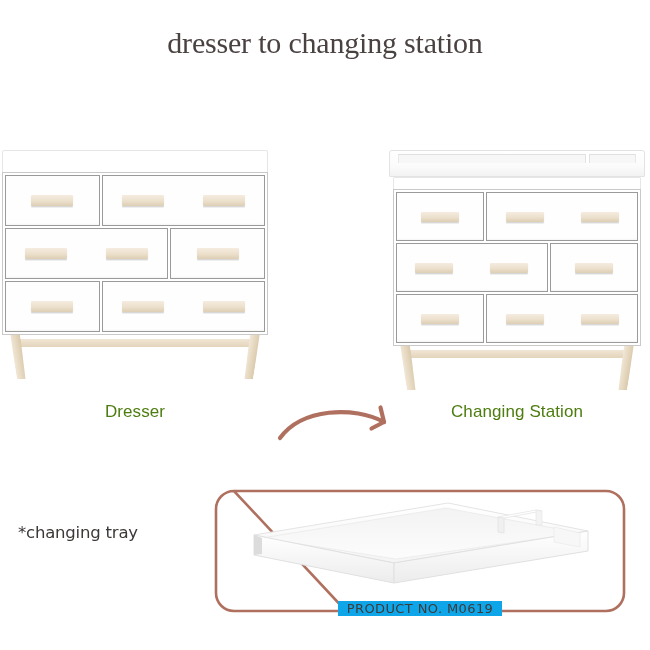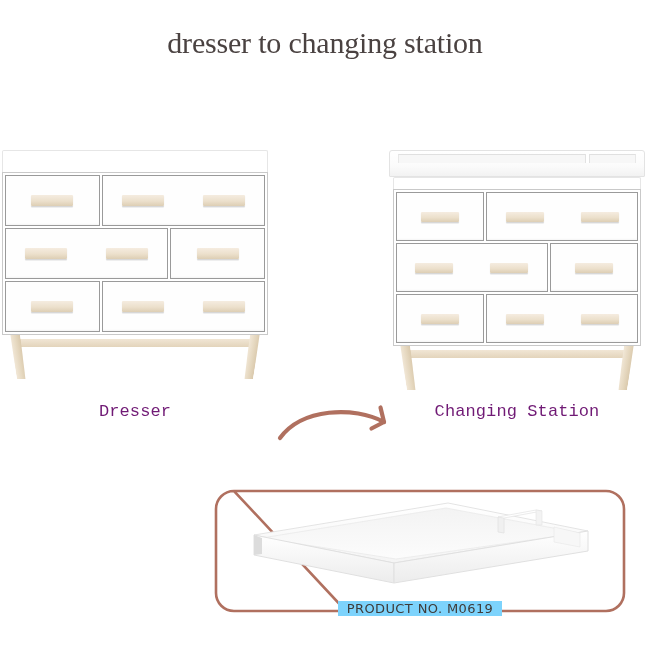--- a/index.html
+++ b/index.html
@@ -47,23 +47,23 @@
     top: 0;
   }
   .product-block.left  { left: 2px;   width: 266px; }
   .product-block.right { left: 393px; width: 248px; }
 
   .caption {
     position: absolute;
     top: 252px;
     width: 100%;
     text-align: center;
-    font-family: Liberation Mono, monospace;
+    font-family: Liberation Sans, sans-serif;
     font-size: 17px;
-    color: #701a75;
+    color: #4d7c0f;
     letter-spacing: 0.1px;
   }
 
   
   .dresser {
     position: absolute;
     left: 0;
     top: 0;
   }
   .dresser.d-left  { width: 266px; }
@@ -239,21 +239,21 @@
     left: 214px;
     top: 601px;
     width: 412px;
     text-align: center;
     font-family: "DejaVu Sans", sans-serif;
     font-size: 13px;
     letter-spacing: 0.4px;
     color: #3f3b39;
   }
   .product-no span {
-    background: #7dd3fc;
+    background: #0ea5e9;
     padding: 0 9px;
   }
 </style>
 </head>
 <body>
 
 <div class="headline">
   <div>dresser to changing station</div>
 </div>
 
@@ -349,20 +349,21 @@
         <div class="leg l"></div>
         <div class="leg r"></div>
       </div>
     </div>
     <div class="caption">Changing Station</div>
   </div>
 
 </div>
 
 <div class="note">
+  <div>*changing tray</div>
 </div>
 
 <div class="framebox">
   <svg viewBox="0 0 412 124" width="412" height="124" aria-hidden="true">
     <path d="M20 2 H392 A18 18 0 0 1 410 20 V104 A18 18 0 0 1 392 122 H280
              M132 122 H20 A18 18 0 0 1 2 104 V20 A18 18 0 0 1 20 2 Z" fill="none" stroke="#b0705f" stroke-width="2.6" stroke-linecap="round"></path>
   </svg>
 </div>
 
 <div class="tray-art">

